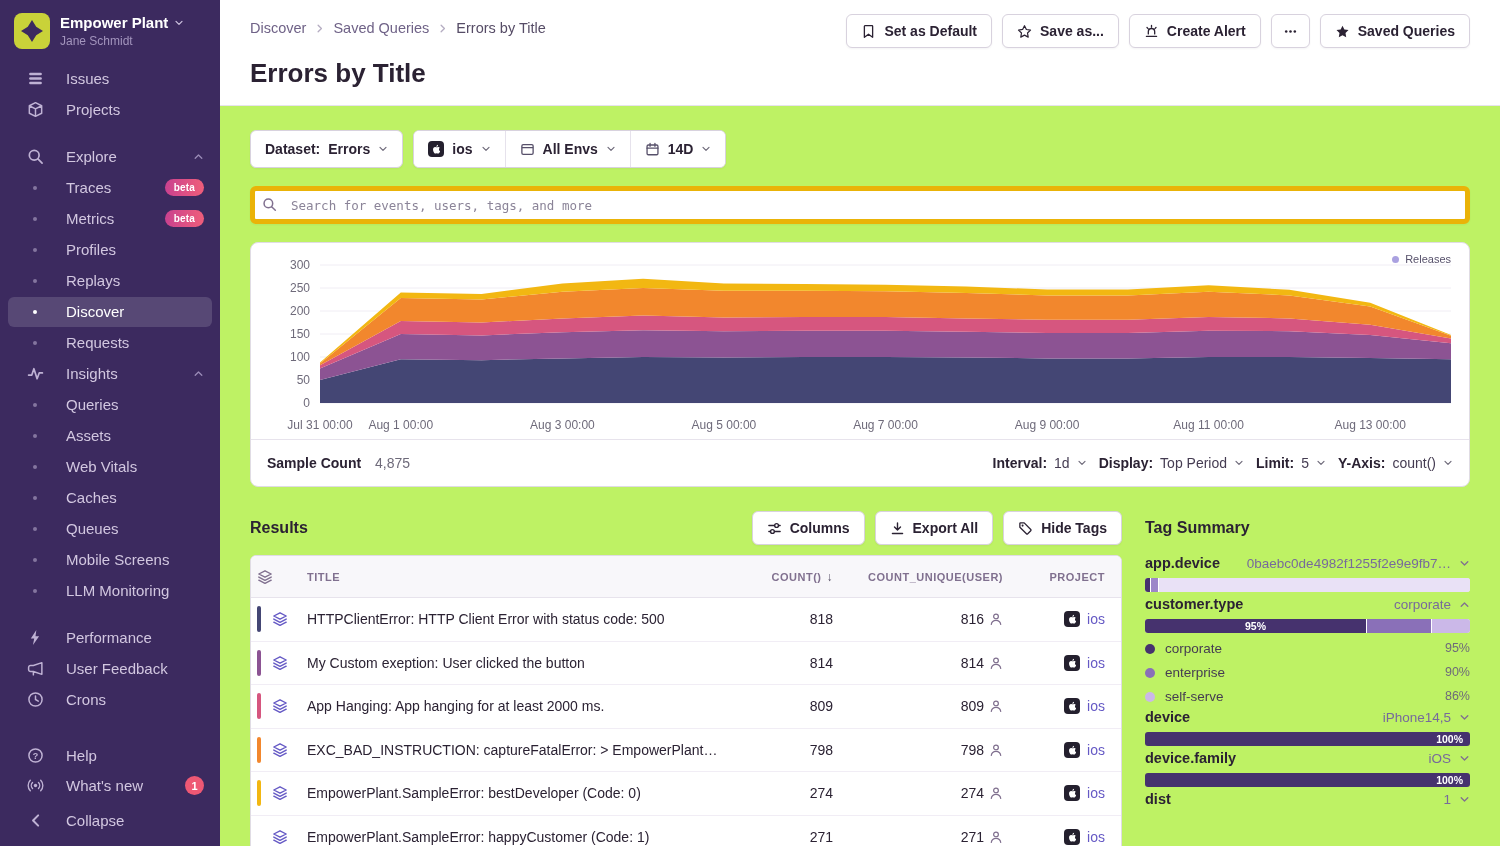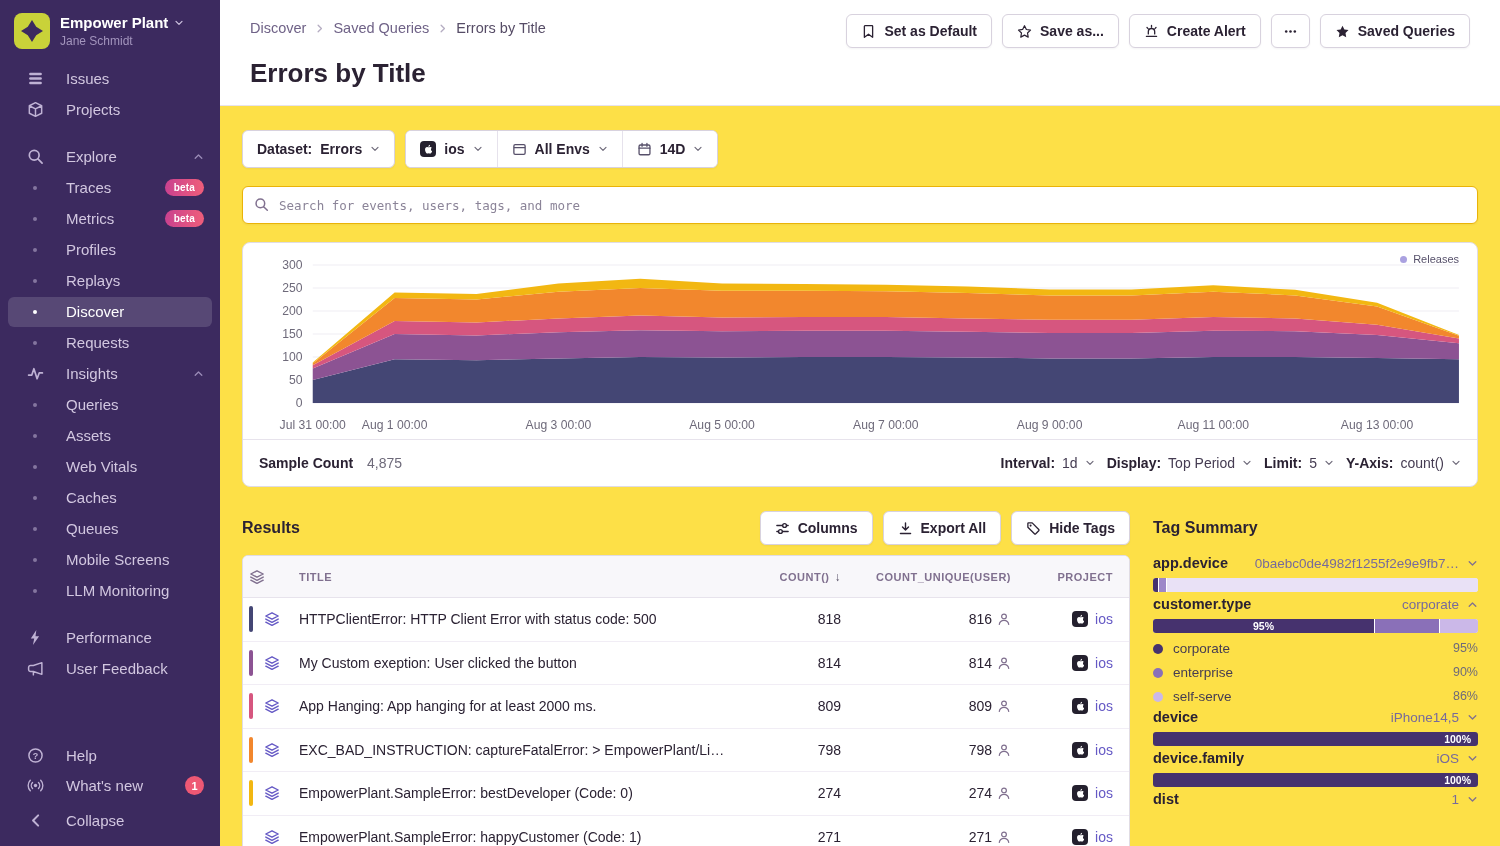--- a/index.html
+++ b/index.html
@@ -38,35 +38,35 @@
   .crumb.link{color:#6f6287;cursor:pointer;text-decoration:none}
   .crumb.current{color:#564c66}
   .crumb-sep{width:11px;height:11px;color:#b5adc2}
   .actions{display:flex;gap:10px}
   .btn{display:inline-flex;align-items:center;gap:8px;height:34px;padding:0 14px;background:#fff;border:1px solid #d8d2de;border-radius:6px;font-size:14px;font-weight:700;color:#2b2233;cursor:pointer;box-shadow:0 1px 2px rgba(43,34,51,.05)}
   .bi{width:15px;height:15px;color:#2b2233}
   .icon-only{padding:0 11px}
   .page-title{font-size:26px;font-weight:700;margin:10px 0 2px;color:#2b2233}
 
   
-  .content{flex:1;background:#fde047;padding:24px 22px;min-height:0}
+  .content{flex:1;background:#bef264;padding:24px 30px;min-height:0}
   .filterbar{display:flex;gap:10px;margin-bottom:18px}
   .fbtn{display:inline-flex;align-items:center;gap:8px;height:38px;padding:0 14px;background:#fff;border:1px solid #d8d2de;border-radius:6px;font-size:14px;cursor:pointer;box-shadow:0 1px 2px rgba(43,34,51,.05);color:#2b2233}
   .flabel,.fval{font-weight:700;color:#2b2233}
   .seg-group{display:inline-flex;background:#fff;border:1px solid #d8d2de;border-radius:6px;box-shadow:0 1px 2px rgba(43,34,51,.05);overflow:hidden}
   .seg-btn{display:inline-flex;align-items:center;gap:8px;height:36px;padding:0 14px;border:none;background:#fff;font-size:14px;font-weight:700;color:#2b2233;cursor:pointer;border-left:1px solid #e6e2ec}
   .seg-btn:first-child{border-left:none}
   .chev{width:10px;height:10px;color:#6e6a7a}
   .fi{width:15px;height:15px;color:#57506a}
   .applechip{width:18px;height:18px;border-radius:4px;background:#24202e;display:inline-flex;align-items:center;justify-content:center;flex:none}
   .applechip .ap{width:12px;height:12px;color:#fff}
   .applechip.sm16{width:16px;height:16px}
   .search{position:relative;margin-bottom:18px}
   .search-ic{position:absolute;left:12px;top:11px;width:15px;height:15px;color:#80708f}
-  .search-input{width:100%;height:38px;border:1px solid #eab308;border-radius:6px;background:#fff;padding:0 14px 0 36px;font-family:"DejaVu Sans Mono",monospace;font-size:12.5px;color:#2b2233;outline:none;box-shadow:0 1px 2px rgba(43,34,51,.05)}
+  .search-input{width:100%;height:38px;border:5px solid #eab308;border-radius:6px;background:#fff;padding:0 14px 0 36px;font-family:"DejaVu Sans Mono",monospace;font-size:12.5px;color:#2b2233;outline:none;box-shadow:0 1px 2px rgba(43,34,51,.05)}
   .search-input::placeholder{color:#8b8498}
 
   .card{background:#fff;border:1px solid #e0dce4;border-radius:8px}
   .chart-card{margin-bottom:24px}
   .chart-area{position:relative;padding:10px 14px 2px}
   #chart-svg{display:block;width:100%;height:184px}
   #chart-svg text{font-size:12px;fill:#6e6a7a;font-family:"Liberation Sans",sans-serif}
   .legend{position:absolute;top:10px;right:18px;display:flex;align-items:center;gap:6px;z-index:2}
   .legend-dot{width:7px;height:7px;border-radius:50%}
   .legend-label{font-size:11px;color:#57516b}
@@ -371,20 +371,28 @@
         </span>
         <span class="sb-label">Performance</span>
       </div>
     <div class="sb-item">
         <span class="sb-slot">
           <svg class="si">
             <use href="#i-megaphone"></use>
           </svg>
         </span>
         <span class="sb-label">User Feedback</span>
+      </div>
+    <div class="sb-item">
+        <span class="sb-slot">
+          <svg class="si">
+            <use href="#i-clock"></use>
+          </svg>
+        </span>
+        <span class="sb-label">Crons</span>
       </div>
 
     <div class="sb-footer">
       <div class="sb-item">
           <span class="sb-slot">
             <svg class="si">
               <use href="#i-question"></use>
             </svg>
           </span>
           <span class="sb-label">Help</span>

